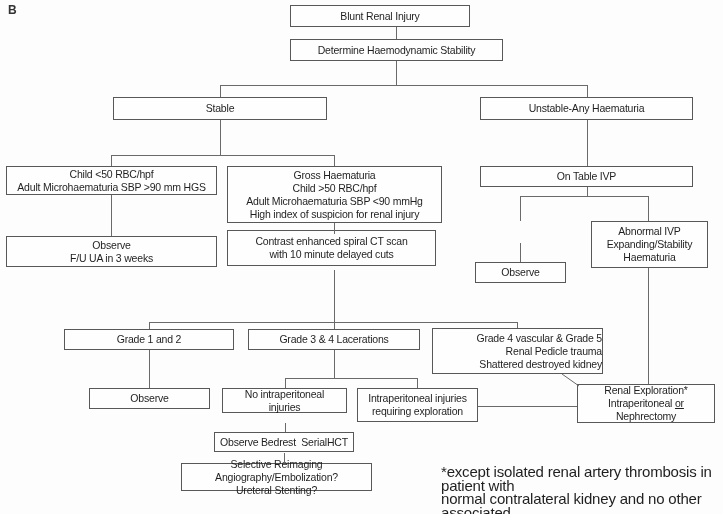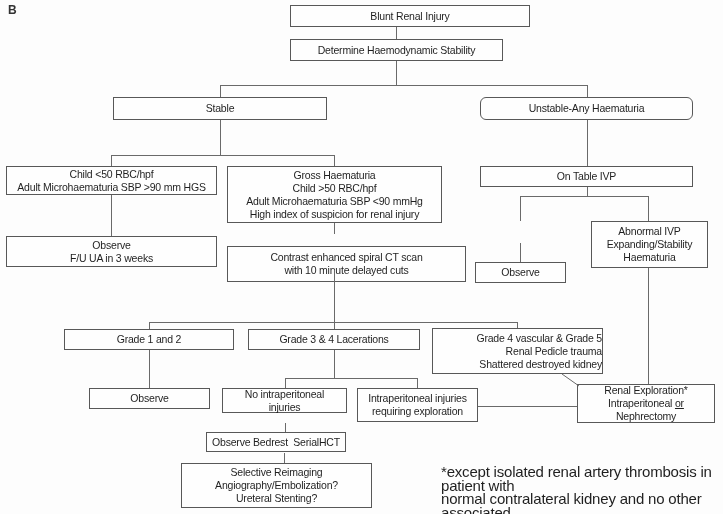--- a/index.html
+++ b/index.html
@@ -31,54 +31,54 @@
     font-size:15px; line-height:13.5px; letter-spacing:-0.2px; color:#1f1f1f;
   }
 </style>
 </head>
 <body>
 
 <div class="canvas">
 
   <div class="page-label">B</div>
 
-  <div class="box" style="left:290px; top:5px; width:240px; height:22px;">
+  <div class="box" style="left:290px; top:5px; width:180px; height:22px;">
     <div>Blunt Renal Injury</div>
   </div>
 
   <div class="box" style="left:290px; top:39px; width:213px; height:22px;">
     <div>Determine Haemodynamic Stability</div>
   </div>
 
   <div class="box" style="left:113px; top:97px; width:214px; height:23px;">
     <div>Stable</div>
   </div>
 
-  <div class="box" style="left:480px; top:97px; width:213px; height:23px;border-radius:6px;">
+  <div class="box" style="left:480px; top:97px; width:213px; height:23px;">
     <div>Unstable-Any Haematuria</div>
   </div>
 
   <div class="box" style="left:6px; top:166px; width:211px; height:29px;">
     <div>Child &lt;50 RBC/hpf</div>
     <div>Adult Microhaematuria SBP &gt;90 mm HGS</div>
   </div>
 
   <div class="box" style="left:227px; top:166px; width:215px; height:57px;">
     <div>Gross Haematuria</div>
     <div>Child &gt;50 RBC/hpf</div>
     <div>Adult Microhaematuria SBP &lt;90 mmHg</div>
     <div>High index of suspicion for renal injury</div>
   </div>
 
   <div class="box" style="left:6px; top:236px; width:211px; height:31px;">
     <div>Observe</div>
     <div>F/U UA in 3 weeks</div>
   </div>
 
-  <div class="box" style="left:227px; top:246px; width:239px; height:36px;">
+  <div class="box" style="left:227px; top:230px; width:209px; height:36px;">
     <div>Contrast enhanced spiral CT scan</div>
     <div>with 10 minute delayed cuts</div>
   </div>
 
   <div class="box" style="left:480px; top:166px; width:213px; height:21px;">
     <div>On Table IVP</div>
   </div>
 
 
   <div class="box" style="left:475px; top:262px; width:91px; height:21px;">
@@ -118,25 +118,25 @@
     <div>Intraperitoneal injuries</div>
     <div>requiring exploration</div>
   </div>
 
   <div class="box" style="left:577px; top:384px; width:138px; height:39px;">
     <div>Renal Exploration*</div>
     <div><span>Intraperitoneal </span><span class="u">or</span></div>
     <div>Nephrectomy</div>
   </div>
 
-  <div class="box" style="left:206px; top:432px; width:140px; height:20px;">
+  <div class="box" style="left:214px; top:432px; width:140px; height:20px;">
     <div>Observe Bedrest  SerialHCT</div>
   </div>
 
-  <div class="box" style="left:181px; top:463px; width:191px; height:45px;">
+  <div class="box" style="left:181px; top:463px; width:191px; height:28px;">
     <div>Selective Reimaging</div>
     <div>Angiography/Embolization?</div>
     <div>Ureteral Stenting?</div>
   </div>
 
   <div class="footnote">
     <div>*except isolated renal artery thrombosis in patient with</div>
     <div>normal contralateral kidney and no other associated</div>
     <div>injuries</div>
   </div>

